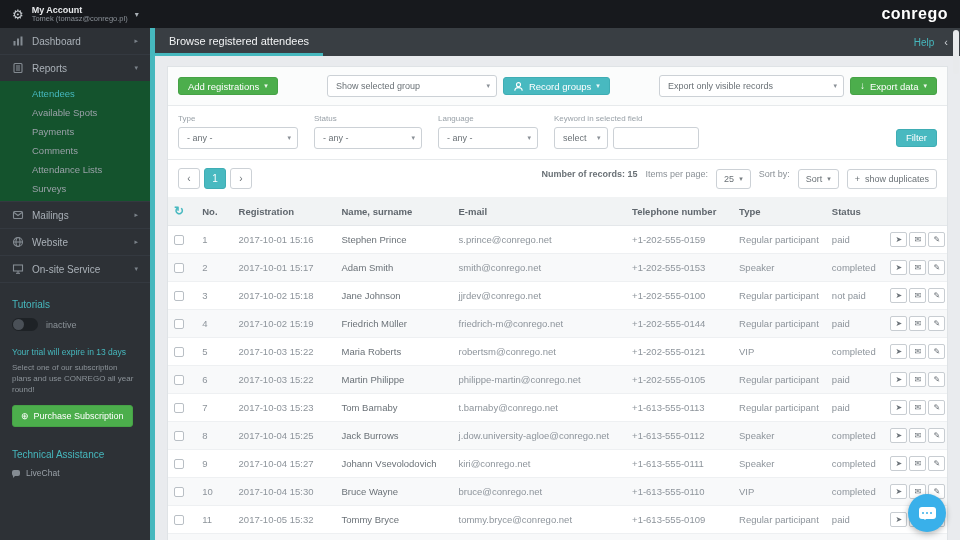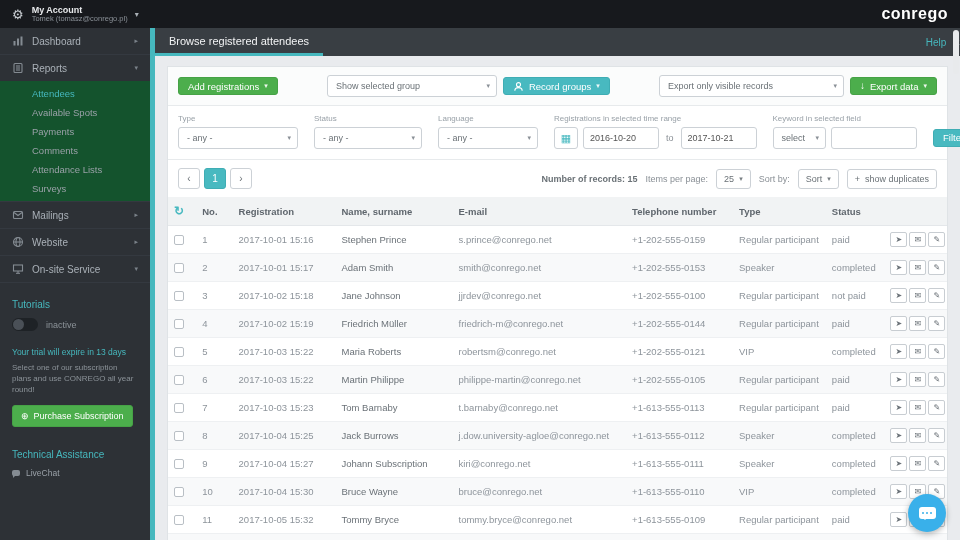--- a/index.html
+++ b/index.html
@@ -38,21 +38,21 @@
   .subtext { color: #8b9298; font-size: 8px; line-height: 1.4; margin: 0 12px 9px; }
   .btn-purchase { margin: 0 12px 6px; background: #4cae4c; border: 1px solid #46a246; color: #fff; font-size: 9px; padding: 5px 8px; border-radius: 3px; display: inline-flex; align-items: center; gap: 5px; cursor: pointer; font-family: inherit; }
   .contact-item { display: flex; gap: 6px; align-items: center; color: #9aa1a8; font-size: 8.5px; margin: 4px 12px; cursor: pointer; }
   .bubble-mini { width: 8px; height: 6px; background: #848b92; border-radius: 2px; position: relative; display: inline-block; }
   .bubble-mini::after { content: ""; position: absolute; left: 1px; bottom: -2px; border: 2px solid transparent; border-top-color: #848b92; border-left-color: #848b92; }
 
   
   .main { flex: 1; border-left: 5px solid #46b8be; display: flex; flex-direction: column; min-width: 0; }
   .main-header { height: 28px; background: #393e43; display: flex; align-items: center; flex-shrink: 0; }
   .mh-title { height: 100%; display: flex; align-items: center; padding: 0 14px; color: #f2f3f4; font-size: 11px; border-bottom: 3px solid #46b8be; }
-  .mh-right { margin-left: auto; display: flex; align-items: center; gap: 10px; }
+  .mh-right { margin-left: auto; display: flex; align-items: center; gap: 10px; padding-right: 12px; }
   .help { color: #46b8be; font-size: 10px; cursor: pointer; }
   .collapse { color: #cfd3d7; font-size: 11px; cursor: pointer; }
 
   .content { flex: 1; padding: 10px 12px 0; overflow: hidden; }
   .panel { background: #fff; border: 1px solid #dfe3e6; }
 
   
   .btn { display: inline-flex; align-items: center; gap: 5px; height: 18px; padding: 0 9px; border-radius: 3px; font-size: 9.5px; border: 1px solid transparent; cursor: pointer; font-family: inherit; white-space: nowrap; }
   .btn-green { background: #4cae4c; border-color: #46a246; color: #fff; }
   .btn-teal { background: #48b9c0; border-color: #3fadb4; color: #fff; }
@@ -69,21 +69,21 @@
   .filters { display: flex; align-items: flex-start; gap: 16px; padding: 8px 10px 10px; border-bottom: 1px solid #e7eaec; }
   .flabel { font-size: 8px; color: #99a1a8; margin-bottom: 4px; }
   .fcontrols { display: flex; align-items: center; gap: 5px; }
   .to-word { font-size: 9px; color: #8a9096; padding: 0 2px; }
   .cal-btn { width: 24px; height: 22px; border: 1px solid #ccd1d6; border-radius: 3px; background: #fff; color: #48b9c0; font-size: 11px; cursor: pointer; }
   .f-filter { margin-left: auto; padding-top: 13px; }
 
   .list-controls { display: flex; align-items: center; padding: 8px 10px; gap: 4px; }
   .pager-btn { width: 22px; height: 21px; border: 1px solid #ccd1d6; background: #fff; color: #6a7176; font-size: 10px; border-radius: 3px; cursor: pointer; font-family: inherit; }
   .pager-btn.active { background: #48b9c0; border-color: #3fadb4; color: #fff; }
-  .lc-right { margin-left: auto; display: flex; align-items: center; gap: 8px; }
+  .lc-right { margin-left: auto; display: flex; gap: 8px; }
   .lc-label { font-size: 9px; color: #6a7176; font-weight: bold; }
   .lc-label.plain { font-weight: normal; color: #8a9096; }
   .btn-sm { height: 20px; font-size: 9px; padding: 0 7px; }
 
   
   table { width: 100%; border-collapse: collapse; table-layout: fixed; font-size: 9.5px; color: #8d949b; }
   thead th { background: #f1f3f4; color: #5f666d; font-weight: bold; text-align: left; padding: 7px 6px; border-bottom: 1px solid #e4e7ea; overflow: hidden; white-space: nowrap; }
   tbody td { padding: 6px 6px; border-bottom: 1px solid #eef0f2; overflow: hidden; white-space: nowrap; }
   tbody tr:nth-child(even) { background: #f8f9fa; }
   .c-name { color: #6b7278; margin-left: 32px; }
@@ -256,29 +256,20 @@
           <div class="fgroup">
             <div class="flabel">Status</div>
             <div class="sel" style="min-width:108px">
               <span>- any -</span>
             </div>
           </div>
           <div class="fgroup">
             <div class="flabel">Language</div>
             <div class="sel" style="min-width:100px">
               <span>- any -</span>
-            </div>
-          </div>
-          <div class="fgroup">
-            <div class="flabel">Registrations in selected time range</div>
-            <div class="fcontrols">
-              <button class="cal-btn"><span>▦</span></button>
-              <input class="inp" style="width: 76px;" value="2016-10-20">
-              <span class="to-word">to</span>
-              <input class="inp" style="width: 76px;" value="2017-10-21">
             </div>
           </div>
           <div class="fgroup">
             <div class="flabel">Keyword in selected field</div>
             <div class="fcontrols">
               <div class="sel" style="min-width:52px">
                 <span>select</span>
               </div>
               <input class="inp" style="width: 86px;" value="">
             </div>
@@ -472,21 +463,21 @@
                   </button><button class="act">
                     <span>✉</span>
                   </button><button class="act">
                     <span>✎</span>
                   </button></td>
               </tr>
               <tr>
                 <td class="c-cb"><span class="cb"></span></td>
                 <td>9</td>
                 <td>2017-10-04 15:27</td>
-                <td class="c-name">Johann Subscription</td>
+                <td class="c-name">Johann Vsevolodovich</td>
                 <td>kiri@conrego.net</td>
                 <td>+1-613-555-0111</td>
                 <td>Speaker</td>
                 <td>completed</td>
                 <td class="c-act"><button class="act">
                     <span>➤</span>
                   </button><button class="act">
                     <span>✉</span>
                   </button><button class="act">
                     <span>✎</span>

